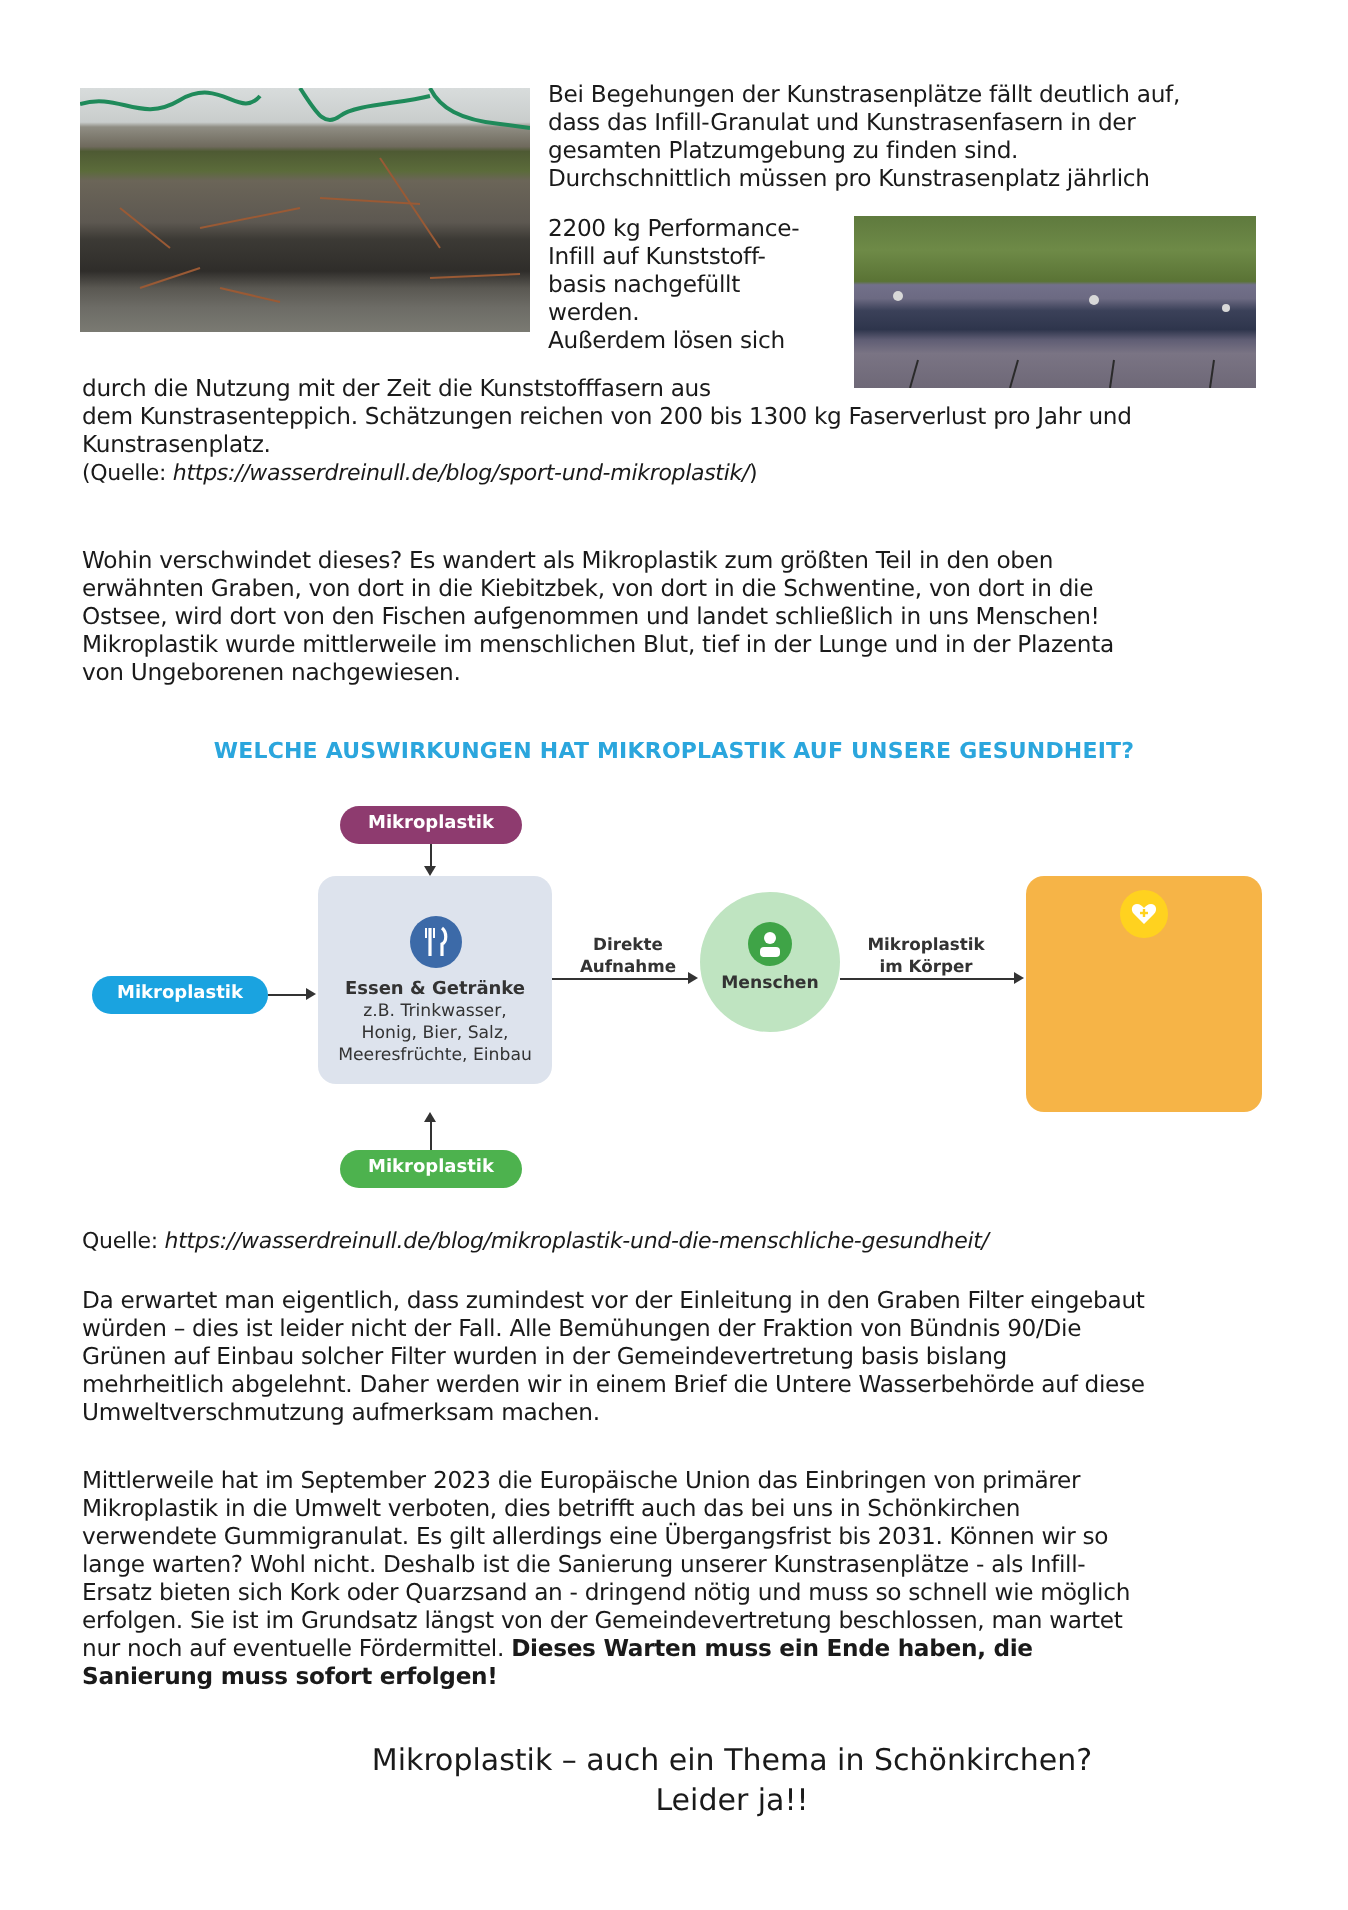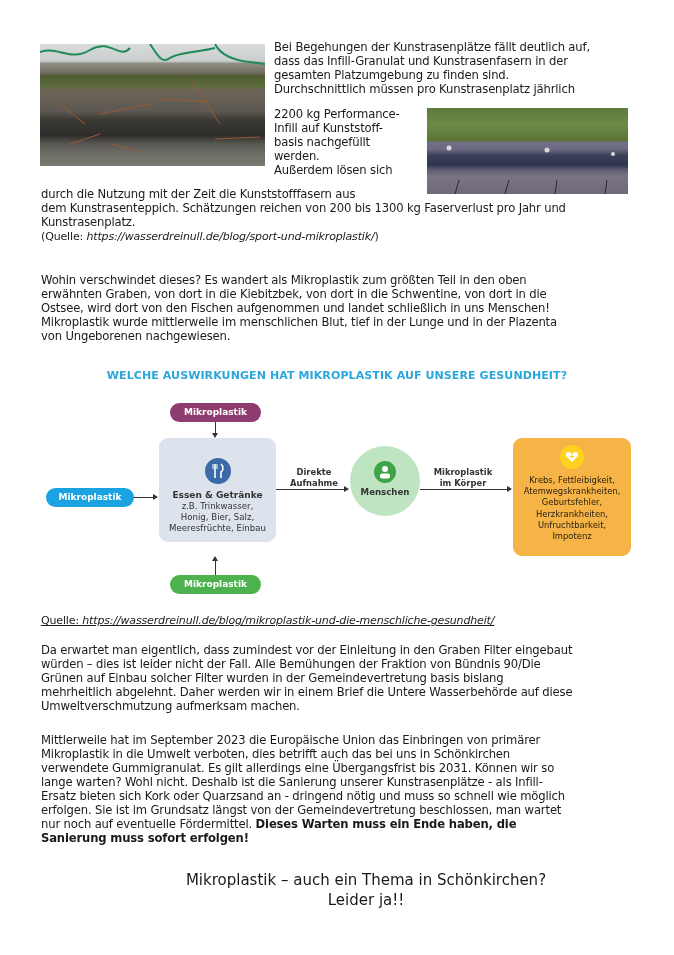--- a/index.html
+++ b/index.html
@@ -1,18 +1,18 @@
 <!DOCTYPE html>
 <html><head>
 <meta charset="utf-8">
 <style>
   html, body { margin: 0; padding: 0; background: #ffffff; }
   body { width: 674px; height: 955px; position: relative; overflow: hidden;
          font-family: "DejaVu Sans", sans-serif; color: #1a1a1a; }
-  .txt { font-size: 11.6px; line-height: 13.6px; letter-spacing: -0.15px; text-decoration: underline; }
+  .txt { font-size: 11.6px; line-height: 13.6px; letter-spacing: -0.15px; }
   .abs { position: absolute; }
   .line { position: absolute; white-space: nowrap; }
 
   
   .photo1 { left: 40px; top: 44px; width: 225px; height: 122px; overflow: hidden;
     background:
       linear-gradient(180deg, #d8dcdc 0%, #c9cdcc 14%, #8f8d83 16%, #6f6a5d 24%, #4e5a33 26%, #5b6b3a 34%, #6b6558 38%, #5d5851 55%, #3c3a35 62%, #2f2d2a 75%, #5a5852 82%, #6d6c66 90%, #7a7a72 100%); }
   .photo2 { left: 427px; top: 108px; width: 201px; height: 86px; overflow: hidden;
     background:
       linear-gradient(180deg, #5f7a3e 0%, #6e8a47 20%, #5a7335 38%, #72708a 40%, #6c6a82 48%, #3b4159 55%, #2e354c 66%, #5f5d74 72%, #7a7484 80%, #6e6877 100%); }
@@ -143,28 +143,20 @@
   </div>
 
   <div class="abs box-out">
     <div style="margin:7px auto 0;width:24px;height:24px;border-radius:50%;background:#ffd21f;position:relative">
       <svg width="24" height="24" viewBox="0 0 24 24" style="position:absolute;left:0;top:0">
         <path d="M12,17 L7,12 C5,10 6,7 8.5,7 C10,7 11,8 12,9 C13,8 14,7 15.5,7 C18,7 19,10 17,12 Z" fill="#fff"></path>
         <line x1="12" y1="9.5" x2="12" y2="13.5" stroke="#ffd21f" stroke-width="1.2"></line>
         <line x1="10" y1="11.5" x2="14" y2="11.5" stroke="#ffd21f" stroke-width="1.2"></line>
       </svg>
     </div>
-    <div style="margin-top:6px">
-      <div class="small" style="font-size:8.4px;line-height:11.2px;color:#2b2114">Krebs, Fettleibigkeit,</div>
-      <div class="small" style="font-size:8.4px;line-height:11.2px;color:#2b2114">Atemwegskrankheiten,</div>
-      <div class="small" style="font-size:8.4px;line-height:11.2px;color:#2b2114">Geburtsfehler,</div>
-      <div class="small" style="font-size:8.4px;line-height:11.2px;color:#2b2114">Herzkrankheiten,</div>
-      <div class="small" style="font-size:8.4px;line-height:11.2px;color:#2b2114">Unfruchtbarkeit,</div>
-      <div class="small" style="font-size:8.4px;line-height:11.2px;color:#2b2114">Impotenz</div>
-    </div>
   </div>
 </div>
 
 <div class="line txt" style="left:41px;top:614px;font-size:11px">
   <span>Quelle: </span><i>https://wasserdreinull.de/blog/mikroplastik-und-die-menschliche-gesundheit/</i>
 </div>
 
 <div class="txt">
   <span class="line" style="left:41px;top:644px">Da erwartet man eigentlich, dass zumindest vor der Einleitung in den Graben Filter eingebaut</span>
   <span class="line" style="left:41px;top:658px">würden – dies ist leider nicht der Fall. Alle Bemühungen der Fraktion von Bündnis 90/Die</span>

